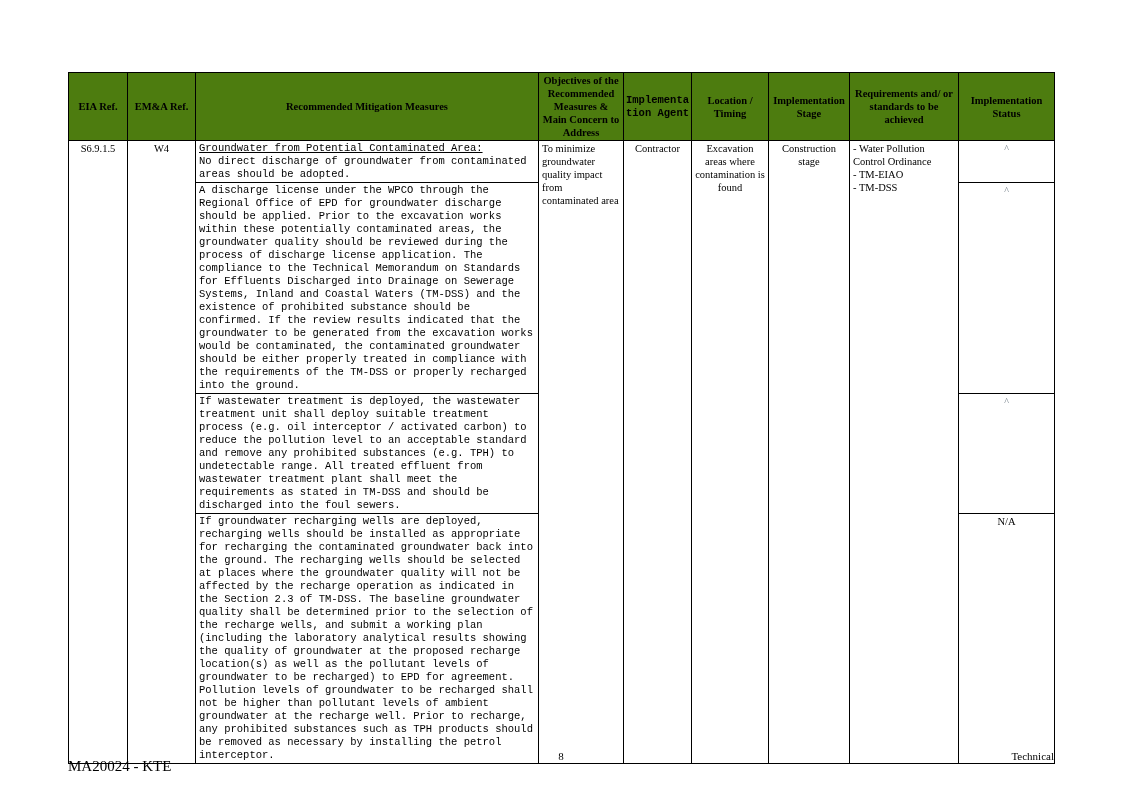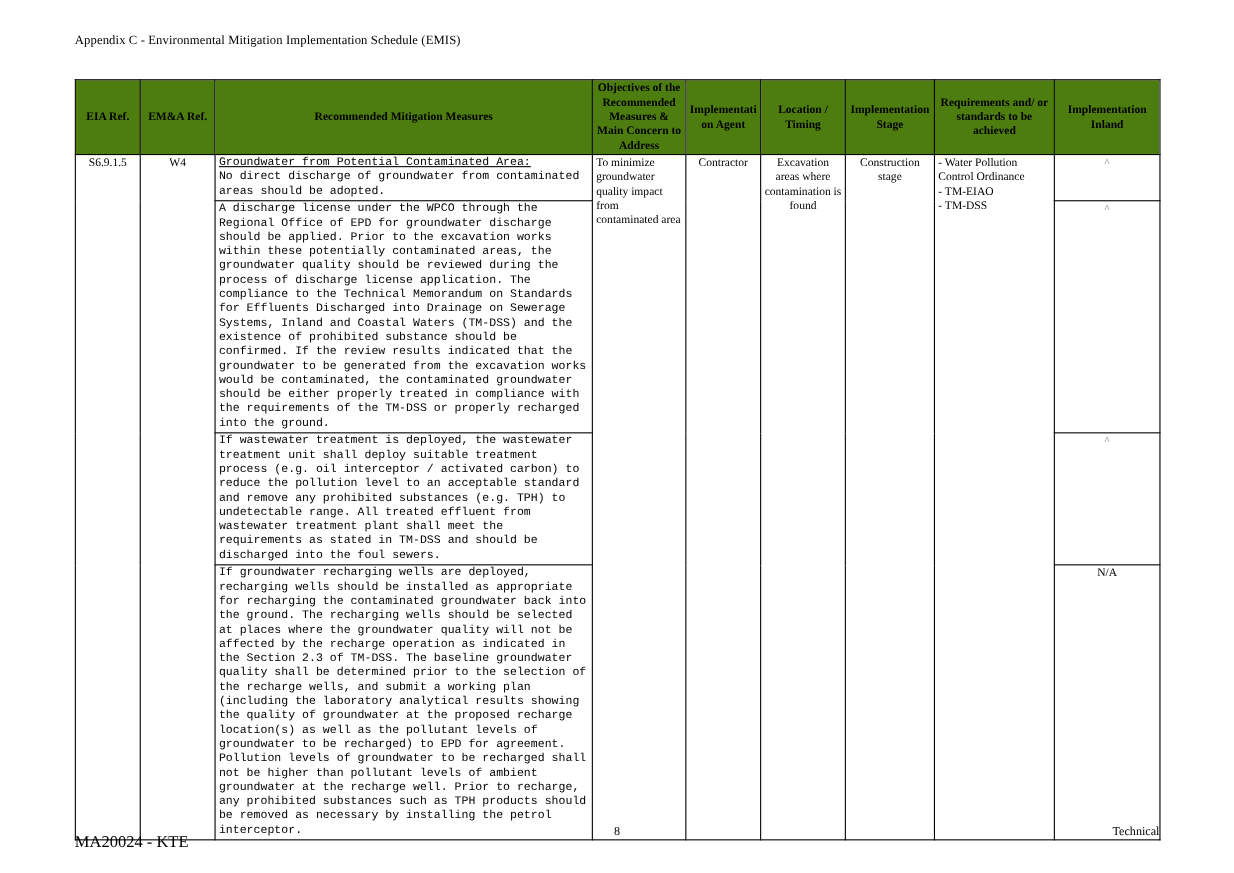--- a/index.html
+++ b/index.html
@@ -31,21 +31,21 @@
     overflow: hidden;
   }
   table.emis thead th {
     background: #4d7c0f;
     font-weight: bold;
     text-align: center;
     vertical-align: middle;
     height: 65px;
     padding: 1px 2px;
   }
-  th.brk { overflow-wrap: anywhere; word-break: break-word; }
+  th.brk { overflow-wrap: anywhere; word-break: break-word; font-family: Liberation Mono, monospace; }
 
   tr.r1 { height: 37px; padding-left: 36px; }
   tr.r2 { height: 162px; }
   tr.r3 { height: 100px; }
   tr.r4 { height: 189px; }
 
   td.center { text-align: center; }
   td.measure { text-align: left; font-family: Liberation Mono, monospace; }
   td.measure .m-heading { text-decoration: underline; }
   td.objectives { text-align: left; margin-top: 24px; }
@@ -56,21 +56,20 @@
 
   .footer-left  { position: absolute; left: 68px;  top: 758px; font-size: 15px; }
   .footer-page  { position: absolute; left: 0; top: 750px; width: 1122px; text-align: center; font-size: 11px; }
   .footer-right { position: absolute; right: 68px; top: 750px; font-size: 11px; }
 </style>
 </head>
 <body>
 
 <div class="page">
 
-  <div class="doc-title">Appendix C - Environmental Mitigation Implementation Schedule (EMIS)</div>
 
   <table class="emis">
     <colgroup>
       <col style="width:59px">
       <col style="width:68px">
       <col style="width:343px">
       <col style="width:85px">
       <col style="width:68px">
       <col style="width:77px">
       <col style="width:81px">
@@ -80,21 +79,21 @@
     <thead>
       <tr>
         <th>EIA Ref.</th>
         <th>EM&amp;A Ref.</th>
         <th>Recommended Mitigation Measures</th>
         <th>Objectives of the Recommended Measures &amp; Main Concern to Address</th>
         <th class="brk">Implementation Agent</th>
         <th>Location / Timing</th>
         <th>Implementation Stage</th>
         <th>Requirements and/ or standards to be achieved</th>
-        <th>Implementation Inland</th>
+        <th>Implementation Status</th>
       </tr>
     </thead>
     <tbody>
       <tr class="r1">
         <td class="center" rowspan="4">S6.9.1.5</td>
         <td class="center" rowspan="4">W4</td>
         <td class="measure">
           <div class="m-heading">Groundwater from Potential Contaminated Area:</div>
           <div>No direct discharge of groundwater from contaminated areas should be adopted.</div>
         </td>

